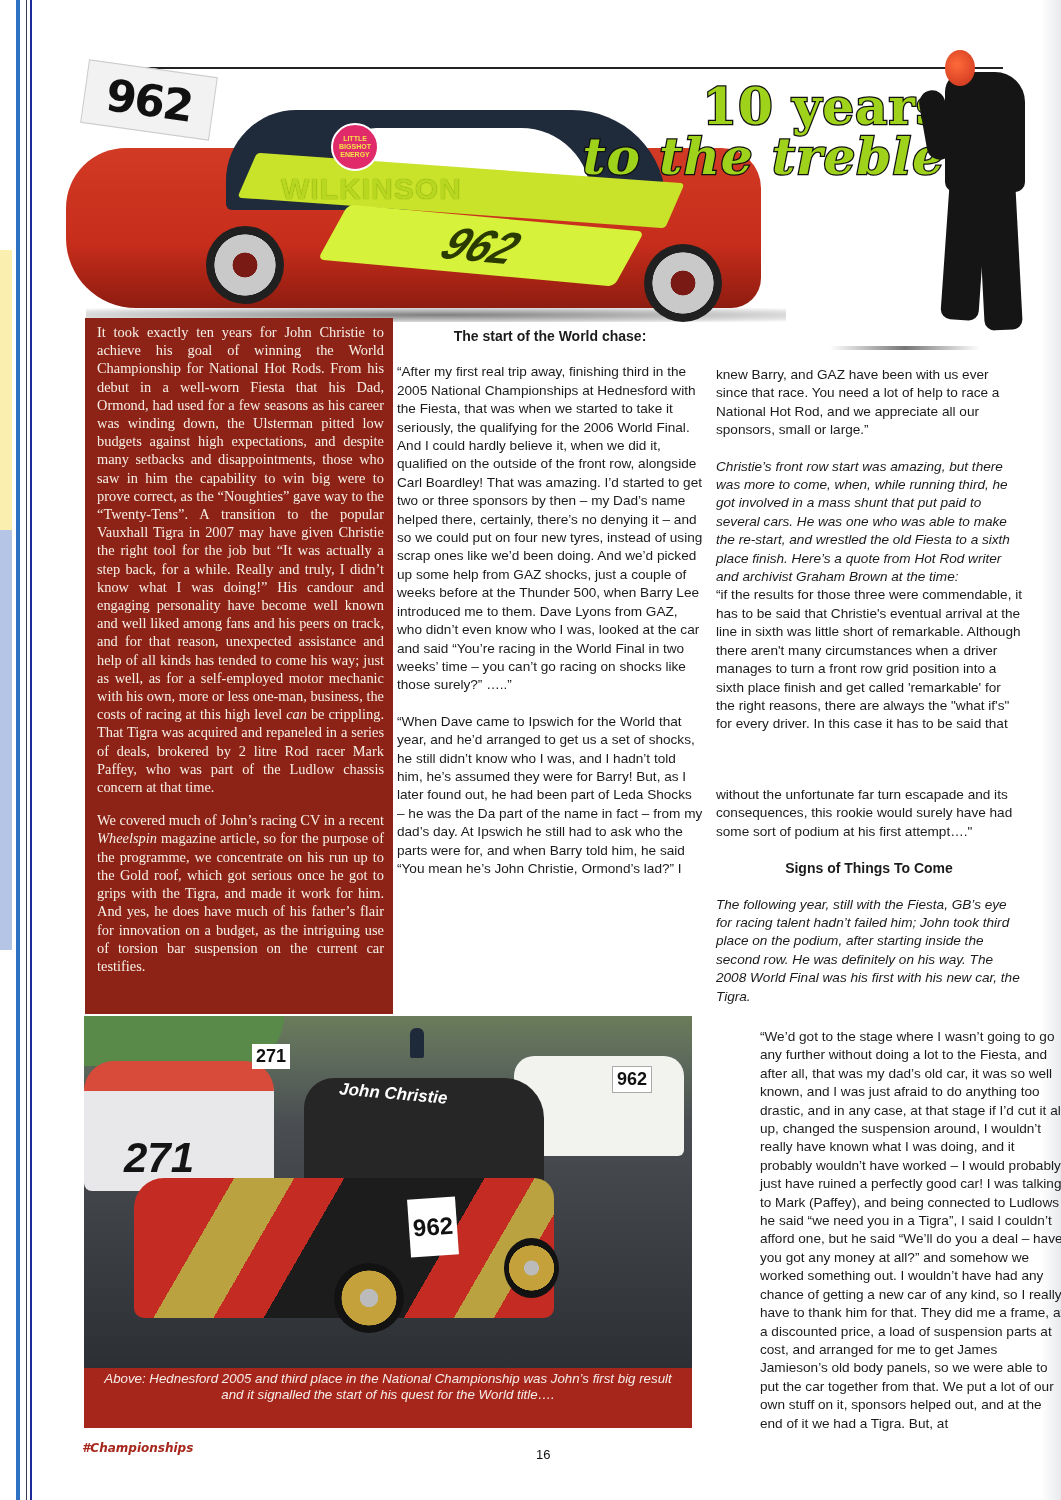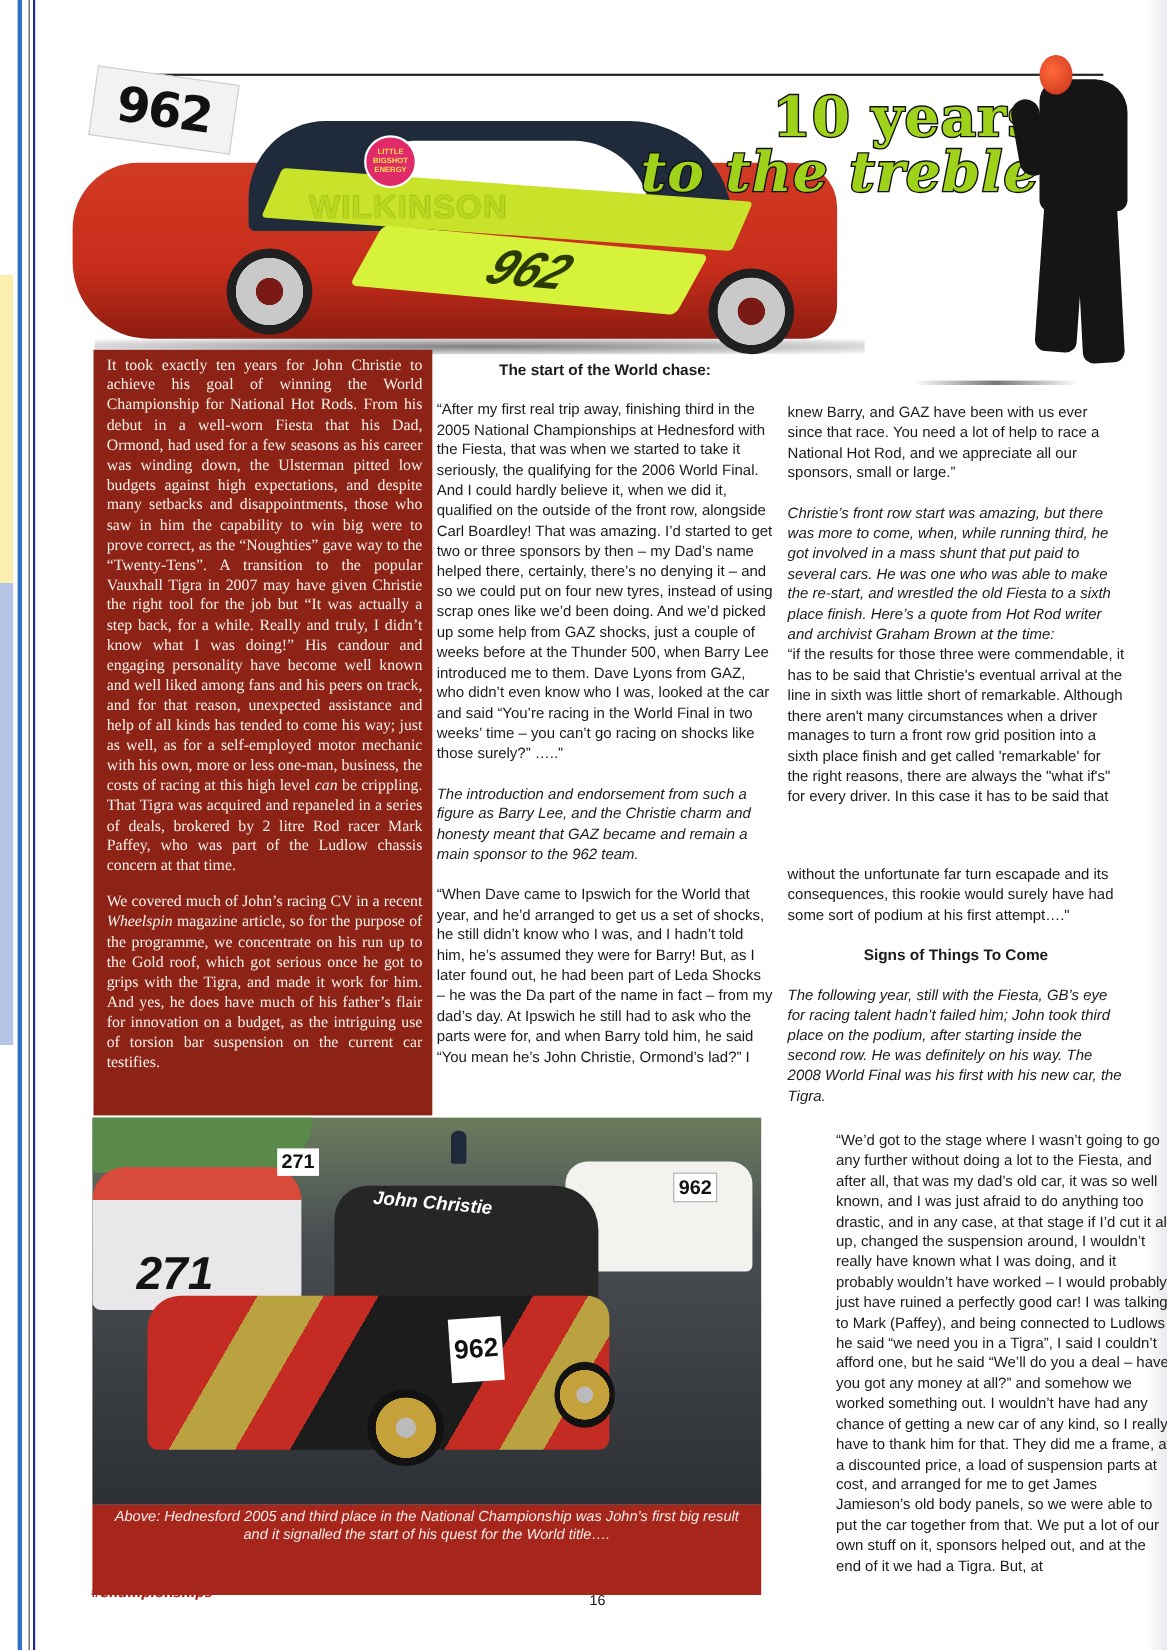--- a/index.html
+++ b/index.html
@@ -117,21 +117,21 @@
   .photo .mc-num { position: absolute; left: 275px; top: 120px; width: 48px; height: 58px; background: #fff;
                    color: #111; font-weight: bold; font-size: 24px; display: flex; align-items: center;
                    justify-content: center; transform: rotate(-4deg); }
   .photo .mc-wheel { position: absolute; width: 70px; height: 70px; border-radius: 50%;
                      background: radial-gradient(circle, #bbb 0 18%, #c4a13a 19% 55%, #121212 56%); }
   .photo .mcw1 { left: 200px; top: 185px; }
   .photo .mcw2 { left: 370px; top: 160px; width: 55px; height: 60px; }
   .photo .person { position: absolute; left: 326px; top: 12px; width: 14px; height: 30px; background: #1e2a3a;
                    border-radius: 6px 6px 2px 2px; }
 
-  .caption { position: absolute; left: 84px; top: 1368px; width: 608px; height: 82px; background: #a6261c;
+  .caption { position: absolute; left: 84px; top: 1368px; width: 608px; height: 60px; background: #a6261c;
              color: #f5ece8; font-style: italic; font-size: 13.3px; line-height: 16.2px; text-align: center;
              padding: 3px 8px 0; }
 
   .footer-tag { position: absolute; left: 82px; top: 1441px; font-weight: bold; font-style: italic;
                 color: #a6261c; font-size: 12px; font-family: "DejaVu Sans", sans-serif; }
   .page-num { position: absolute; left: 536px; top: 1447px; font-size: 13px; color: #111; }
 </style>
 </head>
 <body>
 
@@ -172,21 +172,20 @@
 <div class="driver-shadow"></div>
 
 <div class="intro-box">
   <p><span>It took exactly ten years for John Christie to achieve his goal of winning the World Championship for National Hot Rods. From his debut in a well-worn Fiesta that his Dad, Ormond, had used for a few seasons as his career was winding down, the Ulsterman pitted low budgets against high expectations, and despite many setbacks and disappoint­ments, those who saw in him the capability to win big were to prove correct, as the “Noughties” gave way to the “Twenty-Tens”. A transition to the popular Vauxhall Tigra in 2007 may have given Christie the right tool for the job but “It was actually a step back, for a while. Really and truly, I didn’t know what I was doing!”  His candour and engaging personality have become well known and well liked among fans and his peers on track, and for that reason, unexpected assistance and help of all kinds has tended to come his way; just as well, as for a self-employed motor mechanic with his own, more or less one-man, business, the costs of racing at this high level </span><em>can</em><span> be crippling. That Tigra was acquired and repaneled in a series of deals, brokered by 2 litre Rod racer Mark Paffey, who was part of the Ludlow chassis concern at that time.</span></p>
   <p><span>We covered much of John’s racing CV in a recent </span><em>Wheelspin</em><span> magazine article, so for the purpose of the programme, we concentrate on his run up to the Gold roof, which got serious once he got to grips with the Tigra, and made it work for him. And yes, he does have much of his father’s flair for innovation on a budget, as the intriguing use of torsion bar suspension on the current car testifies.</span></p>
 </div>
 
 <div class="col col-2">
   <div class="heading">The start of the World chase:</div>
   <p>“After my first real trip away, finishing third in the 2005 National Championships at Hed­nesford with the Fiesta, that was when we started to take it seriously, the qualifying for the 2006 World Final. And I could hardly be­lieve it, when we did it, qualified on the out­side of the front row, alongside Carl Boardley! That was amazing. I’d started to get two or three sponsors by then – my Dad’s name helped there, certainly, there’s no denying it – and so we could put on four new tyres, instead of using scrap ones like we’d been doing. And we’d picked up some help from GAZ shocks, just a couple of weeks before at the Thunder 500, when Bar­ry Lee introduced me to them. Dave Lyons from GAZ, who didn’t even know who I was, looked at the car and said “You’re racing in the World Final in two weeks’ time – you can’t go racing on shocks like those surely?” …..”</p>
-  <p class="ital">The introduction and endorsement from such a figure as Barry Lee, and the Christie charm and honesty meant that GAZ became and remain a main sponsor to the 962 team.</p>
   <p>“When Dave came to Ipswich for the World that year, and he’d arranged to get us a set of shocks, he still didn’t know who I was, and I hadn’t told him, he’s assumed they were for Barry! But, as I later found out, he had been part of Leda Shocks – he was the Da part of the name in fact – from my dad’s day. At Ips­wich he still had to ask who the parts were for, and when Barry told him, he said “You mean he’s John Christie, Ormond’s lad?”  I</p>
 </div>
 
 <div class="col col-3">
   <p>knew Barry, and GAZ have been with us ev­er since that race.  You need a lot of help to race a National Hot Rod, and we appreciate all our sponsors, small or large.”</p>
   <p class="ital" style="margin-bottom:0">Christie’s front row start was amazing, but there was more to come, when, while run­ning third, he got involved in  a mass shunt that put paid to several cars. He was one who was able to make the re-start, and wres­tled the old Fiesta to a sixth place finish. Here’s a quote from Hot Rod writer and ar­chivist Graham Brown at the time:</p>
   <p>“if the results for those three were commend­able, it has to be said that Christie's eventual arrival at the line in sixth was little short of remarkable. Although there aren't many cir­cumstances when a driver manages to turn a front row grid position into a sixth place finish and get called 'remarkable' for the right reasons, there are always the "what if's" for every driver. In this case it has to be said that</p>
 </div>
 <div class="col col-3b">
   <p>without the unfortunate far turn escapade and its consequences, this rookie would surely have had some sort of podium at his first attempt…."</p>

